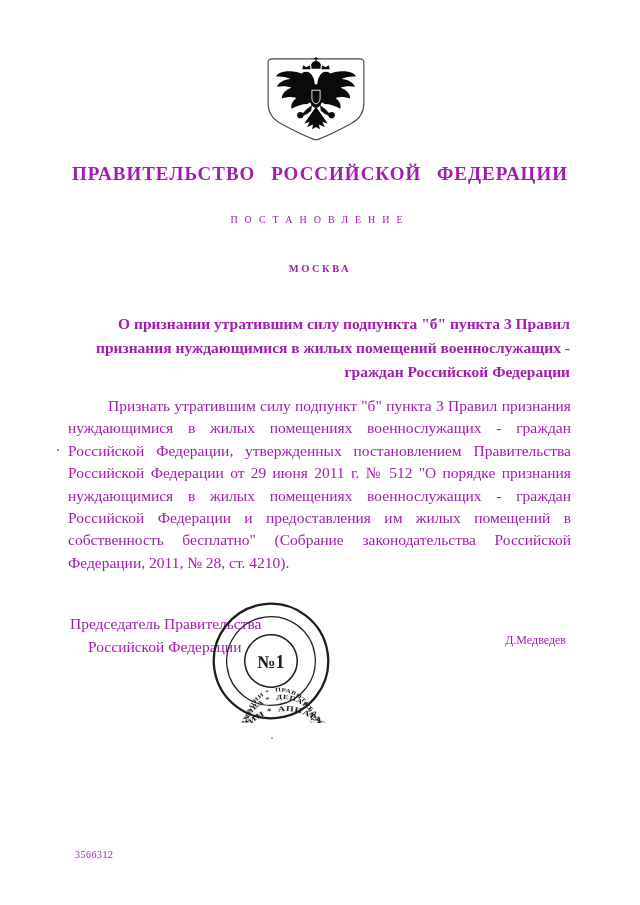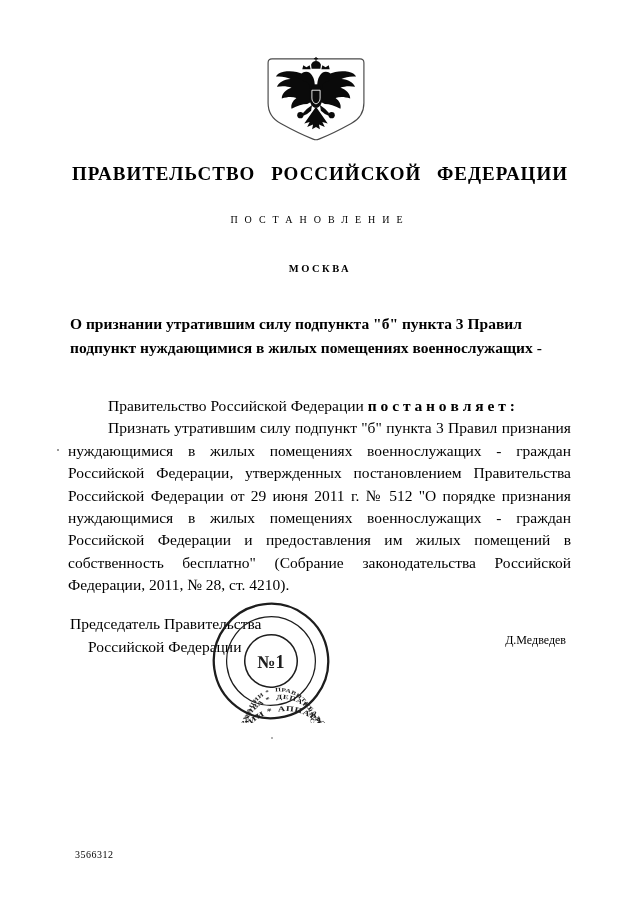--- a/index.html
+++ b/index.html
@@ -2,21 +2,21 @@
 <html lang="ru"><head>
 <meta charset="utf-8">
 <style>
   html,body{margin:0;padding:0;background:#e8e8e8;}
   .page{
     position:relative;
     width:640px;height:905px;
     margin:0 auto;
     background:#ffffff;
     font-family:"Liberation Serif", serif;
-    color:#000000;
+    color:#a21caf;
     overflow:hidden;
   }
   .abs{position:absolute;}
   .centered{left:0;width:640px;text-align:center;}
   .org-title{
     top:163px;
     font-size:19px;font-weight:bold;
     letter-spacing:1px;word-spacing:10px;
     white-space:nowrap;
   }
@@ -30,21 +30,21 @@
     font-size:15.5px;
     white-space:pre;
   }
   .city{
     top:263px;
     font-size:10.5px;font-weight:bold;
     letter-spacing:2.5px;
   }
   .doc-title{
     top:312px;left:70px;width:500px;
-    text-align:left;
+    text-align:right;
     font-size:15.5px;font-weight:bold;
     line-height:24px;
   }
   .body-text{
     top:395px;left:68px;width:503px;
     font-size:15.5px;
     line-height:22.4px;
     text-align:justify;
   }
   .body-text p{margin:0;text-indent:40px;}
@@ -95,25 +95,25 @@
       </g>
     </svg>
   </div>
 
   <div class="abs centered org-title">ПРАВИТЕЛЬСТВО РОССИЙСКОЙ ФЕДЕРАЦИИ</div>
   <div class="abs centered doc-type">ПОСТАНОВЛЕНИЕ</div>
   <div class="abs centered city">МОСКВА</div>
 
   <div class="abs doc-title">
     <div>О признании утратившим силу подпункта "б" пункта 3 Правил</div>
-    <div>подпункт нуждающимися в жилых помещениях военнослужащих -</div>
+    <div>признания нуждающимися в жилых помещений военнослужащих -</div>
+    <div>граждан Российской Федерации</div>
   </div>
 
   <div class="abs body-text">
-    <p><span>Правительство Российской Федерации </span><span class="postanovlyaet">п о с т а н о в л я е т :</span></p>
     <p>Признать утратившим силу подпункт "б" пункта 3 Правил признания нуждающимися в жилых помещениях военнослужащих - граждан Российской Федерации, утвержденных постановлением Правительства Российской Федерации от 29 июня 2011 г. № 512 "О порядке признания нуждающимися в жилых помещениях военнослужащих - граждан Российской Федерации и предоставления им жилых помещений в собственность бесплатно" (Собрание законодательства Российской Федерации, 2011, № 28, ст. 4210).</p>
   </div>
 
   <div class="abs sig-block">
     <div>Председатель Правительства</div>
     <div class="sig-line2">Российской Федерации</div>
   </div>
   <div class="abs sig-name">Д.Медведев</div>
 
   <div class="abs stamp">

